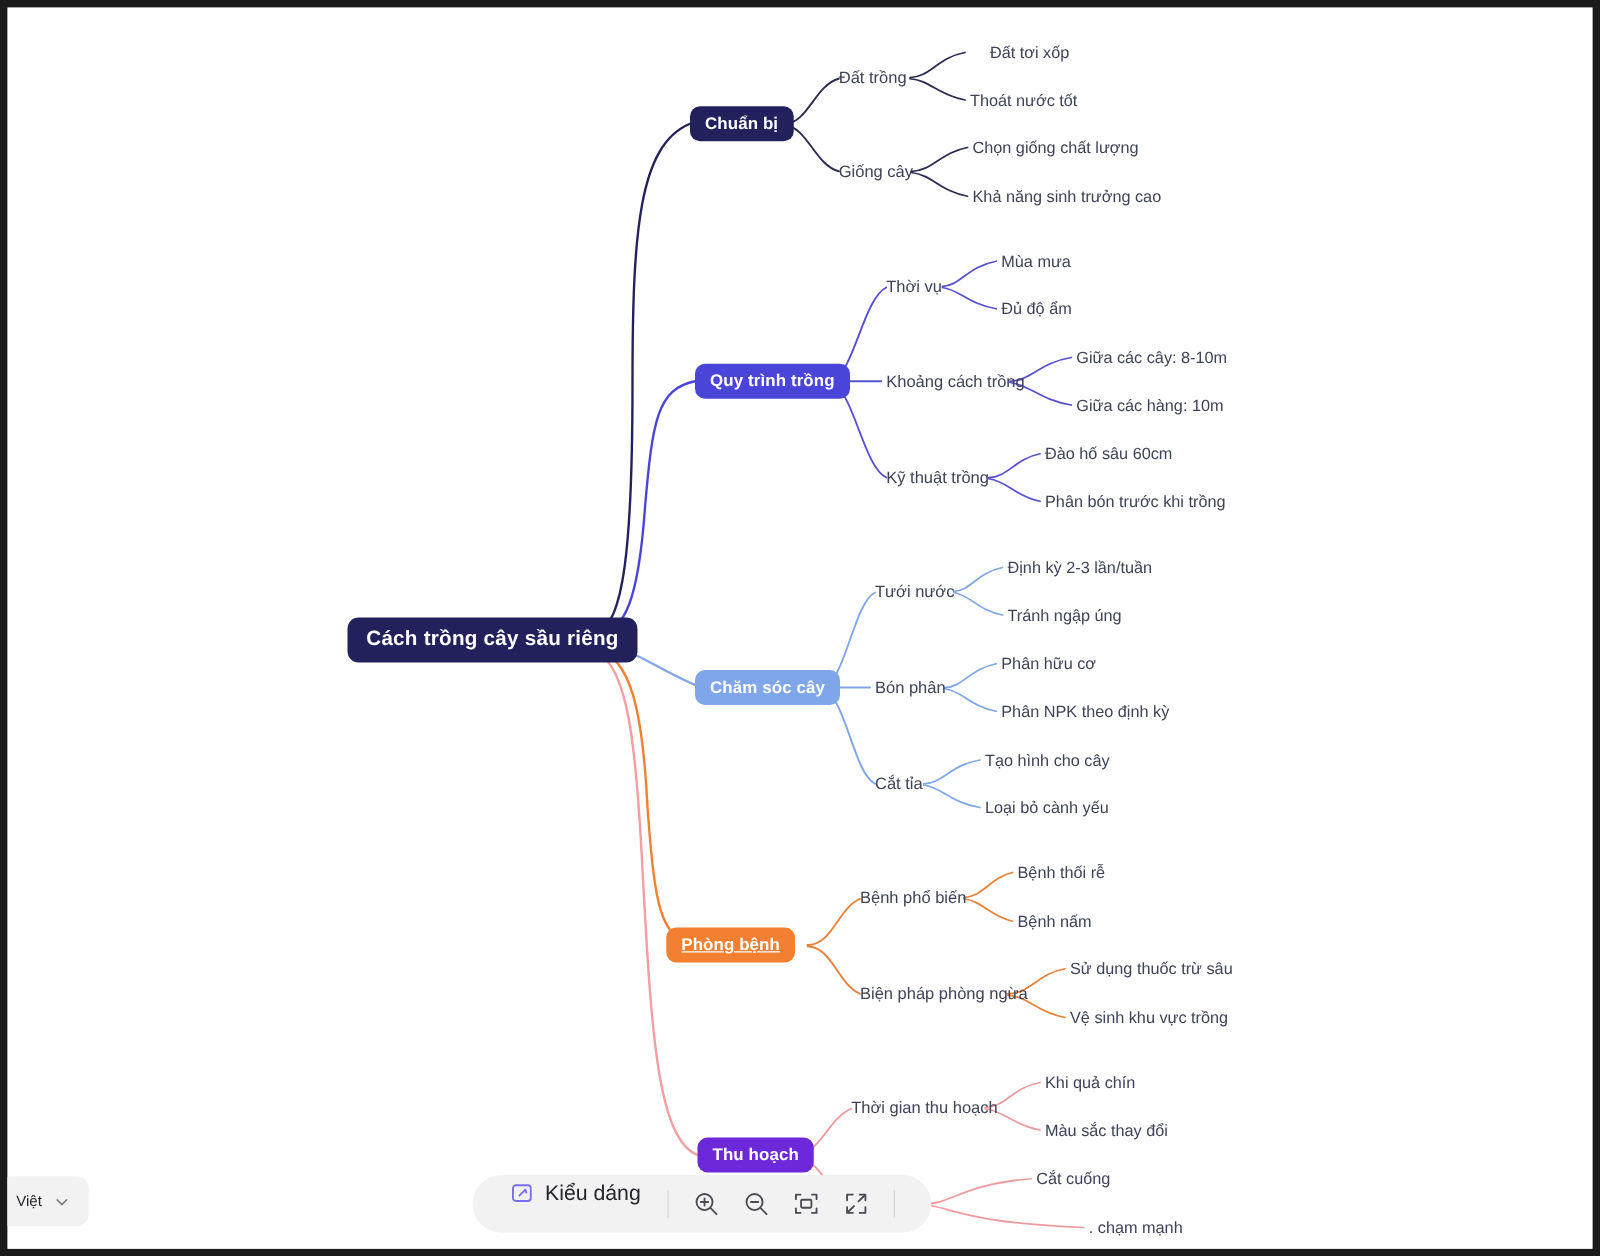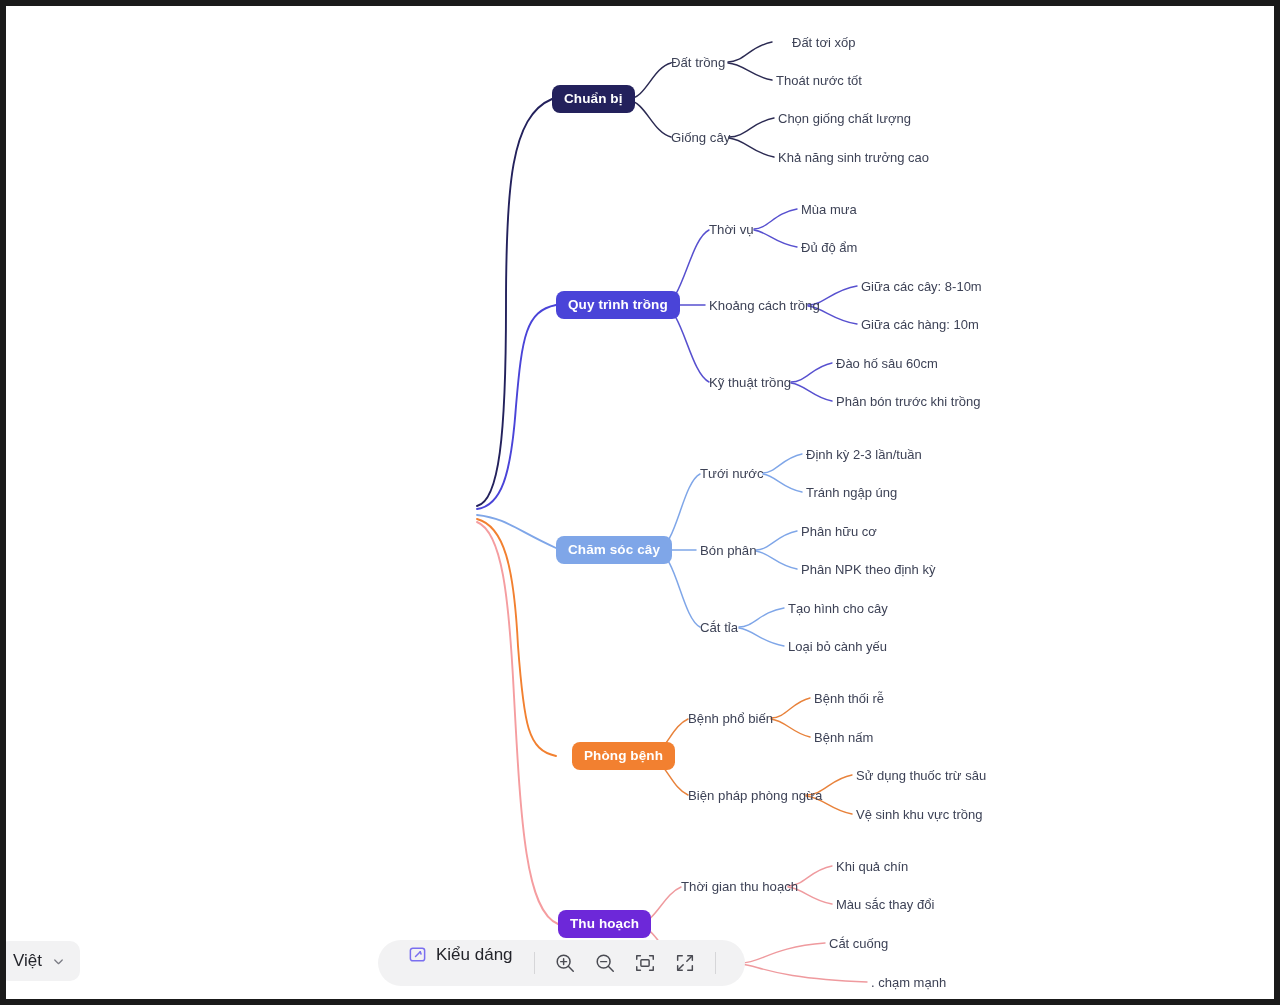--- a/index.html
+++ b/index.html
@@ -99,21 +99,21 @@
   .lang {
     position: absolute;
     left: -7px; bottom: 18px;
     height: 40px;
     background: #f2f2f3;
     border-radius: 10px;
     display: flex;
     align-items: center;
     gap: 9px;
     padding: 0 14px 0 14px;
-    font-size: 17px;
+    font-size: 12px;
     color: #24252b;
     z-index: 30;
     cursor: pointer;
   }
 </style>
 </head>
 <body>
 
 <div id="app">
   <div id="canvas">
@@ -167,20 +167,21 @@
 
         <path d="M630,918 C650,918 656,889 675,881" stroke="#ef9a9e" stroke-width="1.5"></path>
         <path d="M630,919 C650,920 656,949 675,957" stroke="#ef9a9e" stroke-width="1.5"></path>
         <path d="M782,880 C798,880 804,864 826,860" stroke="#ef9a9e" stroke-width="1.4"></path>
         <path d="M782,881 C798,883 804,894 826,898" stroke="#ef9a9e" stroke-width="1.4"></path>
         <path d="M735,957 C755,957 765,941 819,937" stroke="#ef9a9e" stroke-width="1.4"></path>
         <path d="M735,958 C755,960 765,972 861,976" stroke="#ef9a9e" stroke-width="1.4"></path>
       </g>
     </svg>
 
+    <div class="node root" style="left:272px; top:506px;">Cách trồng cây sầu riêng</div>
 
     <div class="node lvl1" style="left:546px; top:93px; background:#23215c;">Chuẩn bị</div>
     <div class="node lvl2" style="left:665px; top:56px;">Đất trồng</div>
     <div class="node lvl3" style="left:770px; top:36px;margin-left:16px;">Đất tơi xốp</div>
     <div class="node lvl3" style="left:770px; top:74px;">Thoát nước tốt</div>
     <div class="node lvl2" style="left:665px; top:131px;">Giống cây</div>
     <div class="node lvl3" style="left:772px; top:112px;">Chọn giống chất lượng</div>
     <div class="node lvl3" style="left:772px; top:151px;">Khả năng sinh trưởng cao</div>
 
     <div class="node lvl1" style="left:550px; top:299px; background:#4a44d8;">Quy trình trồng</div>
@@ -198,21 +199,21 @@
     <div class="node lvl2" style="left:694px; top:467px;">Tưới nước</div>
     <div class="node lvl3" style="left:800px; top:448px;">Định kỳ 2-3 lần/tuần</div>
     <div class="node lvl3" style="left:800px; top:486px;text-align:center;">Tránh ngập úng</div>
     <div class="node lvl2" style="left:694px; top:544px;">Bón phân</div>
     <div class="node lvl3" style="left:795px; top:525px;">Phân hữu cơ</div>
     <div class="node lvl3" style="left:795px; top:563px;">Phân NPK theo định kỳ</div>
     <div class="node lvl2" style="left:694px; top:621px;">Cắt tỉa</div>
     <div class="node lvl3" style="left:782px; top:602px;">Tạo hình cho cây</div>
     <div class="node lvl3" style="left:782px; top:640px;">Loại bỏ cành yếu</div>
 
-    <div class="node lvl1" style="left:566px; top:750px; background:#f28030;">Phòng bệnh</div>
+    <div class="node lvl1" style="left:527px; top:750px; background:#f28030;text-decoration:underline;">Phòng bệnh</div>
     <div class="node lvl2" style="left:682px; top:712px;">Bệnh phổ biến</div>
     <div class="node lvl3" style="left:808px; top:692px;">Bệnh thối rễ</div>
     <div class="node lvl3" style="left:808px; top:731px;">Bệnh nấm</div>
     <div class="node lvl2" style="left:682px; top:789px;">Biện pháp phòng ngừa</div>
     <div class="node lvl3" style="left:850px; top:769px;">Sử dụng thuốc trừ sâu</div>
     <div class="node lvl3" style="left:850px; top:808px;">Vệ sinh khu vực trồng</div>
 
     <div class="node lvl1" style="left:552px; top:918px; background:#6d28d9;">Thu hoạch</div>
     <div class="node lvl2" style="left:675px; top:880px;">Thời gian thu hoạch</div>
     <div class="node lvl3" style="left:830px; top:860px;">Khi quả chín</div>

